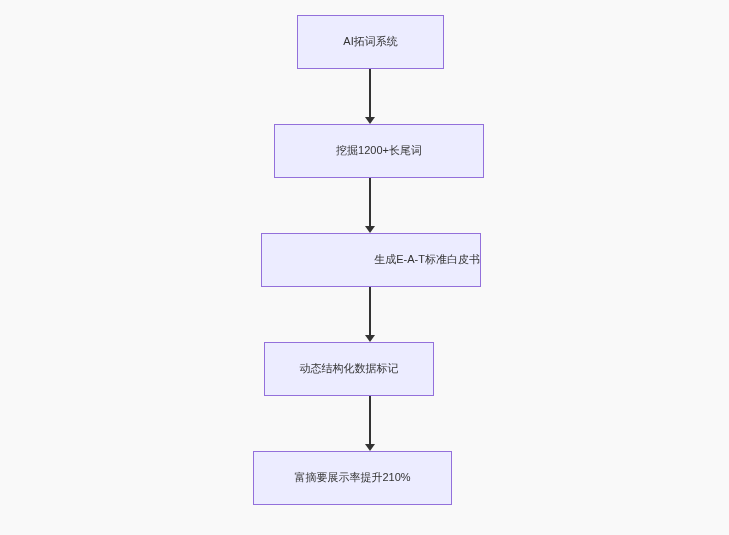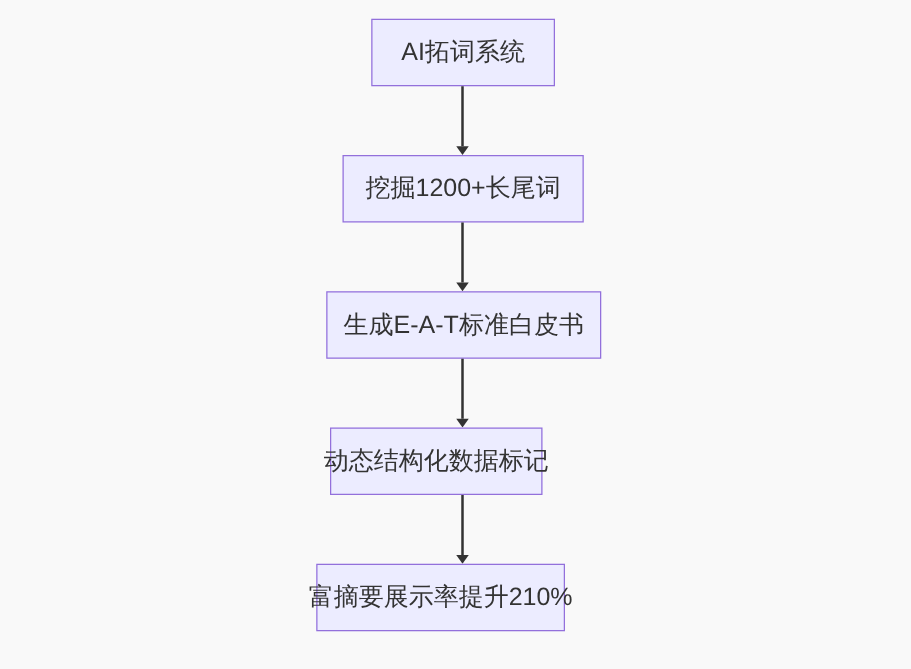--- a/index.html
+++ b/index.html
@@ -22,28 +22,28 @@
     box-sizing: border-box;
     background: var(--node-fill, #ECECFF);
     border: 1px solid var(--node-border, #9370DB);
     display: flex;
     align-items: center;
     justify-content: center;
     height: 54px;
   }
   .node-label {
     color: var(--node-text, #333333);
-    font-size: 20px;
+    font-size: 11px;
     line-height: 1.2;
     white-space: nowrap;
     text-align: center;
   }
   .node-0 { left: 297px; top: 15px;  width: 147px; }
-  .node-1 { left: 274px; top: 124px; width: 193px; }
-  .node-2 { left: 261px; top: 233px; width: 220px; }
+  .node-1 { left: 274px; top: 124px; width: 210px; }
+  .node-2 { left: 261px; top: 233px; width: 220px; justify-content: flex-end; }
   .node-3 { left: 264px; top: 342px; width: 170px; }
   .node-4 { left: 253px; top: 451px; width: 199px; }
 
   .edge {
     position: absolute;
     left: 369px;
     width: 2px;
     background: var(--edge, #333333);
   }
   .edge::after {

